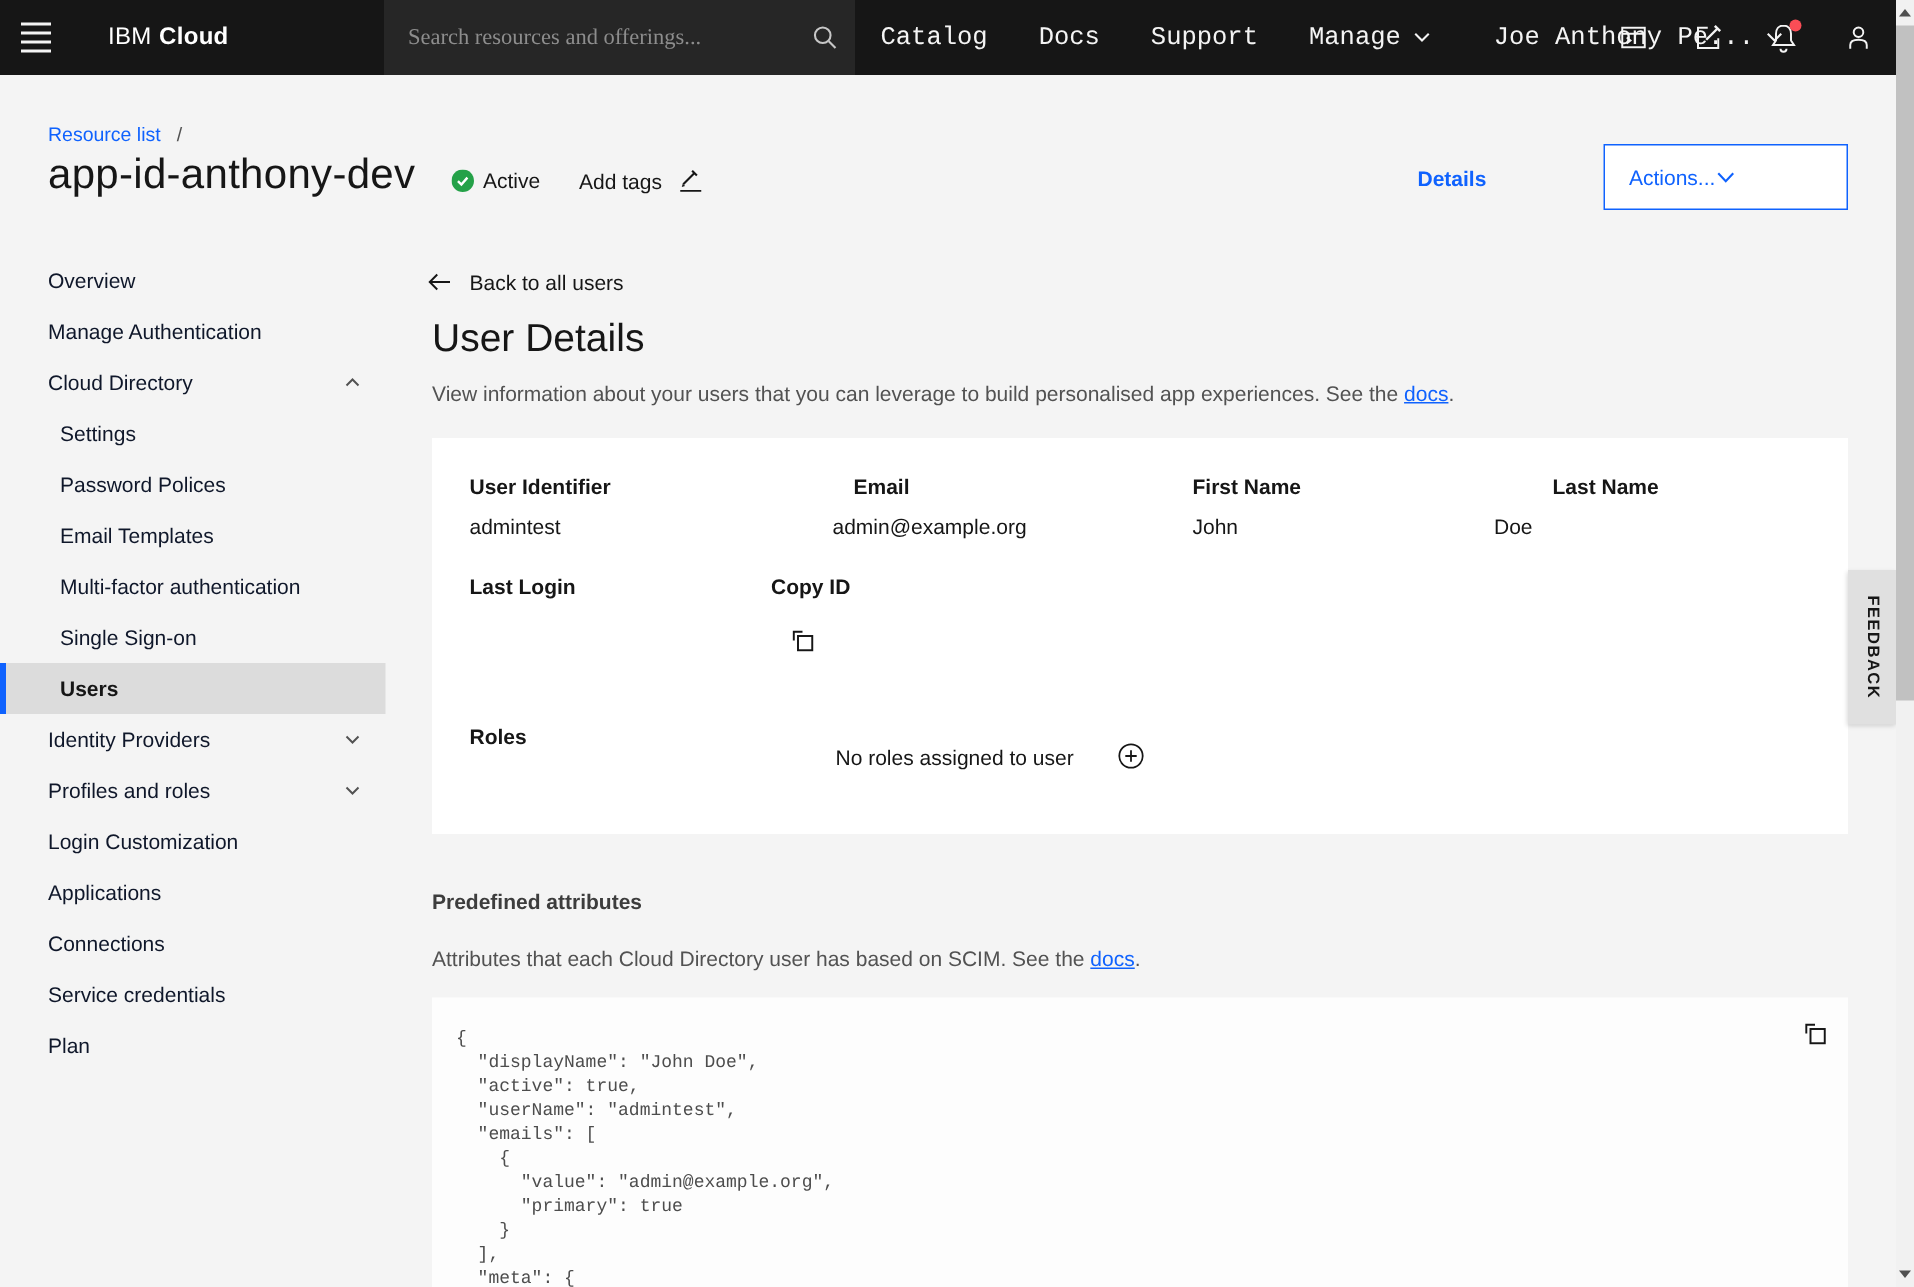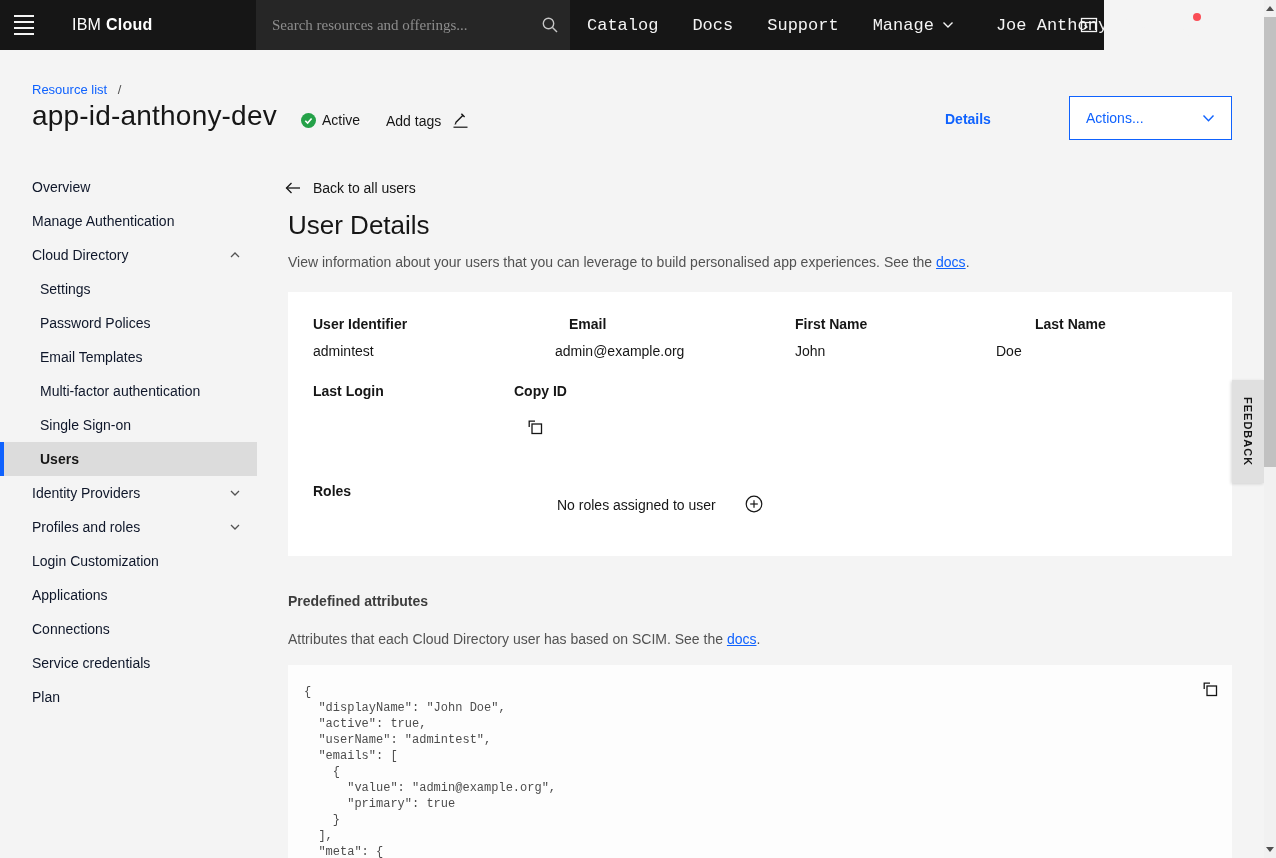--- a/index.html
+++ b/index.html
@@ -3,21 +3,21 @@
 <meta charset="utf-8">
 <style>
   * { margin:0; padding:0; box-sizing:border-box; }
   html,body { width:1276px; height:858px; }
   body {
     position:relative; overflow:hidden;
     background:#f4f4f4; color:#161616;
     font-family:"Liberation Sans", sans-serif;
   }
   
-  .header { position:absolute; left:0; top:0; width:1104px; height:50px; background:#161616; z-index:20; }
+  .header { position:absolute; left:0; top:0; width:1264px; height:50px; background:#161616; z-index:20; }
   .hamburger { position:absolute; left:0; top:0; width:48px; height:50px; display:flex; align-items:center; justify-content:center; cursor:pointer; background:none; border:none; }
   .hamburger .bars { width:20px; height:20px; display:flex; flex-direction:column; justify-content:space-between; }
   .hamburger .bars span { display:block; height:2px; background:#f4f4f4; }
   .brand { position:absolute; left:72px; top:0; height:50px; display:flex; align-items:center; color:#fff; font-size:16px; letter-spacing:.2px; }
   .brand b { font-weight:700; margin-left:5px; }
   .hdr-search { position:absolute; left:256px; top:0; width:314px; height:50px; background:#262626; display:flex; align-items:center; }
   .hdr-search input { flex:1; height:100%; background:transparent; border:none; outline:none; color:#f4f4f4; font-size:15px; padding:0 8px 0 16px; font-family:Liberation Serif, serif; }
   .hdr-search input::placeholder { color:#8d8d8d; }
   .hdr-search .mag { width:40px; display:flex; justify-content:center; cursor:pointer; }
   .hdr-nav { position:absolute; left:570px; top:0; height:50px; display:flex; align-items:stretch; }
@@ -28,21 +28,21 @@
   svg { display:block; }
 
   
   .breadcrumb { position:absolute; left:32px; top:82px; font-size:13px; }
   .breadcrumb a { color:#0f62fe; text-decoration:none; cursor:pointer; }
   .breadcrumb .sep { color:#525252; margin-left:7px; }
   .page-title { position:absolute; left:32px; top:100px; font-size:28px; font-weight:300; letter-spacing:.2px; color:#161616; }
   .status-badge { position:absolute; left:301px; top:112px; display:flex; align-items:center; gap:6px; font-size:14px; color:#161616; }
   .add-tags { position:absolute; left:386px; top:112px; display:flex; align-items:center; gap:11px; font-size:14px; color:#161616; cursor:pointer; }
   .details-link { position:absolute; left:945px; top:111px; font-size:14px; color:#0f62fe; text-decoration:none; cursor:pointer;font-weight:bold; }
-  .actions-dd { position:absolute; left:1069px; top:96px; width:163px; height:44px; background:#fff; border:1px solid #0f62fe; color:#0f62fe; font-size:14px; display:flex; align-items:center; justify-content:space-between; padding:0 16px; cursor:pointer; }
+  .actions-dd { position:absolute; left:1069px; top:96px; width:163px; height:44px; background:#fff; border:1px solid #0f62fe; color:#0f62fe; font-size:14px; display:flex; align-items:center; justify-content:flex-start; padding:0 16px; cursor:pointer; }
 
   
   .sidebar { position:absolute; left:0; top:170px; width:257px; }
   .side-item { position:relative; height:34px; display:flex; align-items:center; padding-left:32px; font-size:14px; color:#0f172a; cursor:pointer; }
   .side-item.sub { padding-left:40px; }
   .side-item .chev { position:absolute; right:15px; top:10px; }
   .side-item.selected { background:#dcdcdc; color:#161616; font-weight:700; border-left:4px solid #0f62fe; padding-left:36px; }
 
   
   .back-link { position:absolute; left:285px; top:180px; display:flex; align-items:center; gap:12px; font-size:14px; color:#161616; cursor:pointer; }

